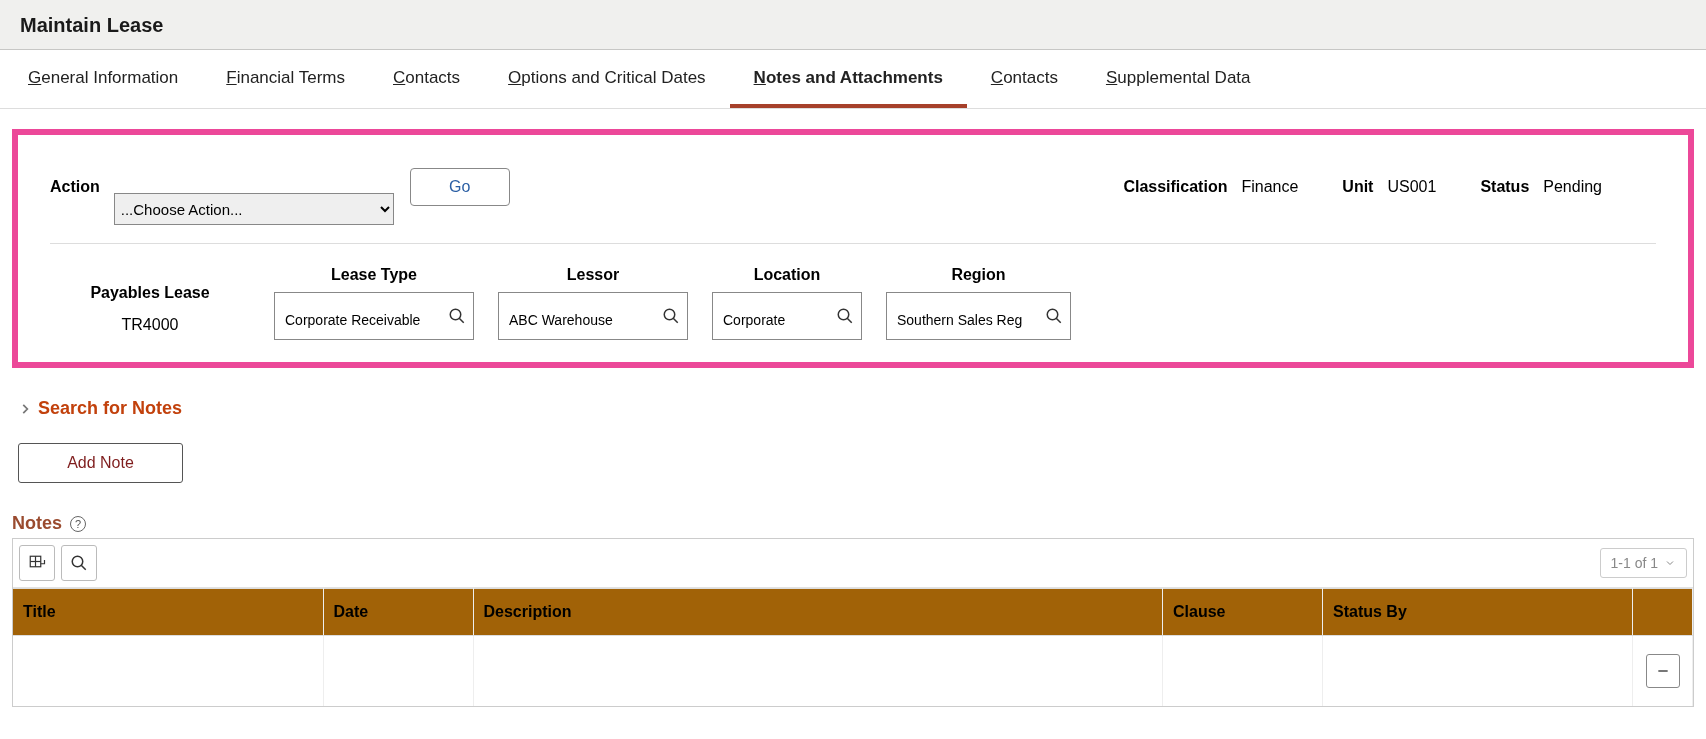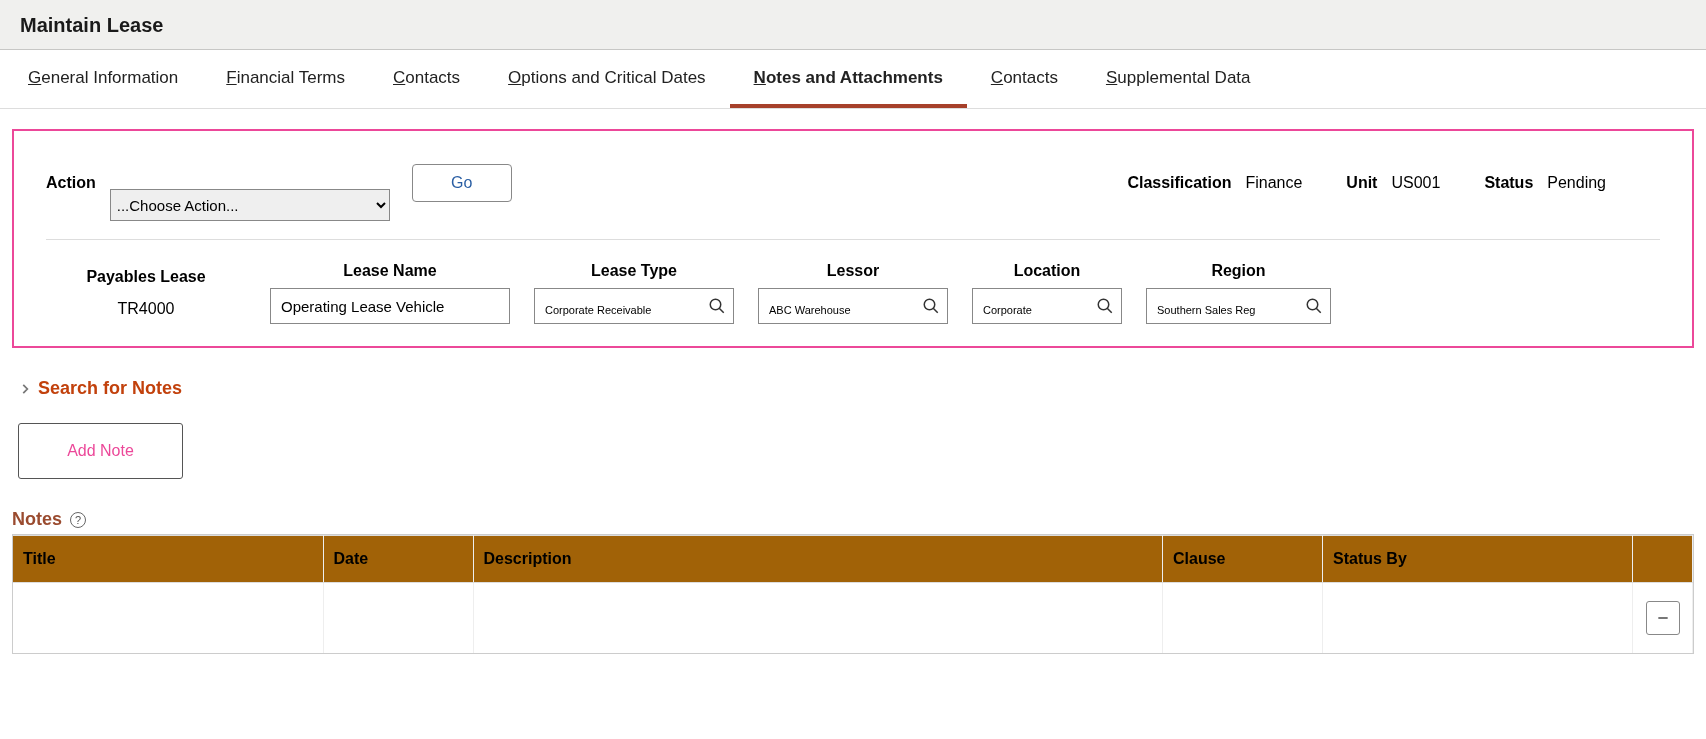--- a/index.html
+++ b/index.html
@@ -39,21 +39,21 @@
     text-decoration: underline;
   }
   .tab.active {
     font-weight: 700;
     border-bottom-color: #a6402a;
   }
   .content {
     padding: 10px 12px;
   }
   .info-box {
-    border: 2px solid #ec4899;
+    border: 6px solid #ec4899;
     padding: 14px 14px 22px 14px;
     margin: 10px 0 30px 0;
   }
   .info-row1 {
     display: flex;
     align-items: center;
     gap: 14px;
     padding-bottom: 18px;
     border-bottom: 1px solid #ddd;
     margin-left: 18px;
@@ -73,21 +73,21 @@
   }
   .go-btn {
     height: 38px;
     width: 100px;
     border: 1px solid #888;
     border-radius: 4px;
     background: #fff;
     color: #2b5fa4;
     font-size: 16px;
     cursor: pointer;
-    margin-left: 8px;
+    margin-left: 2px;
   }
   .spacer { flex: 1; }
   .kv { display: flex; align-items: center; gap: 14px; margin-left: 30px; }
   .kv .k { font-weight: 700; font-size: 16px; }
   .kv .v { font-size: 16px; }
   .info-row2 {
     display: flex;
     gap: 24px;
     padding-top: 22px;
     margin-left: 18px;
@@ -114,23 +114,23 @@
     font-size: 15px;
     padding: 0 10px;
     width: 240px;
   }
   .lookup-wrap {
     position: relative;
     display: flex;
     align-items: center;
   }
   .lookup-input {
-    height: 36px;
+    height: 48px;
     border: 1px solid #888;
-    font-size: 11px;
+    font-size: 14px;
     padding: 8px 34px 0 10px;
     width: 200px;
   }
   .lookup-wrap .search-icon-inline {
     position: absolute;
     right: 8px;
     width: 18px;
     height: 18px;
     cursor: pointer;
   }
@@ -144,26 +144,26 @@
   .expand-chevron {
     width:14px; height:14px;
     color: #777;
   }
   .expand-label {
     font-size: 18px;
     font-weight: 700;
     color: #c2410c;
   }
   .add-note-btn {
-    height: 56px;
+    height: 40px;
     width: 165px;
     border: 1px solid #555;
     border-radius: 3px;
     background: #fff;
-    color: #ec4899;
+    color: #7f1d1d;
     font-size: 16px;
     cursor: pointer;
     margin-left: 6px;
     margin-bottom: 30px;
   }
   .notes-heading-row {
     display: flex;
     align-items: center;
     gap: 8px;
     margin-bottom: 4px;
@@ -284,24 +284,20 @@
       </div>
       <div style="width:40px;"></div>
     </div>
 
     <div class="info-row2">
       <div class="field-stack" style="width:200px;">
         <span class="flabel">Payables Lease</span>
         <span class="fval-text">TR4000</span>
       </div>
       <div class="field-stack">
-        <span class="flabel">Lease Name</span>
-        <input class="text-input" value="Operating Lease Vehicle" style="">
-      </div>
-      <div class="field-stack">
         <span class="flabel">Lease Type</span>
         <div class="lookup-wrap">
           <input class="lookup-input" style="width: 200px;" value="Corporate Receivable">
           <svg class="search-icon-inline" viewBox="0 0 24 24" fill="none" stroke="#333" stroke-width="2">
               <circle cx="10" cy="10" r="7"></circle>
               <line x1="21" y1="21" x2="15" y2="15"></line>
             </svg>
         </div>
       </div>
       <div class="field-stack">
@@ -345,20 +341,44 @@
   </div>
 
   <button class="add-note-btn">Add Note</button>
 
   <div class="notes-heading-row">
     <span class="notes-heading">Notes</span>
     <span class="help-icon">?</span>
   </div>
 
   <div class="table-container">
+    <div class="toolbar-row">
+      <div class="toolbar-left">
+        <div class="tool-btn">
+          <svg width="18" height="18" viewBox="0 0 24 24" fill="none" stroke="#333" stroke-width="1.6">
+            <rect x="3" y="3" width="14" height="14"></rect>
+              <line x1="3" y1="10" x2="17" y2="10"></line>
+              <line x1="10" y1="3" x2="10" y2="17"></line>
+            <polyline points="17 13 22 13 22 8"></polyline>
+          </svg>
+        </div>
+        <div class="tool-btn">
+          <svg width="18" height="18" viewBox="0 0 24 24" fill="none" stroke="#333" stroke-width="2">
+              <circle cx="10" cy="10" r="7"></circle>
+              <line x1="21" y1="21" x2="15" y2="15"></line>
+            </svg>
+        </div>
+      </div>
+      <div class="pager">
+        <span>1-1 of 1</span>
+        <svg width="12" height="12" viewBox="0 0 24 24" fill="none" stroke="#888" stroke-width="2">
+            <polyline points="6 9 12 15 18 9"></polyline>
+          </svg>
+      </div>
+    </div>
     <table class="notes-table">
       <thead>
         <tr>
           <th class="col-title">Title</th>
           <th class="col-date">Date</th>
           <th class="col-desc">Description</th>
           <th class="col-clause">Clause</th>
           <th class="col-created">Status By</th>
           <th class="col-act"></th>
         </tr>

